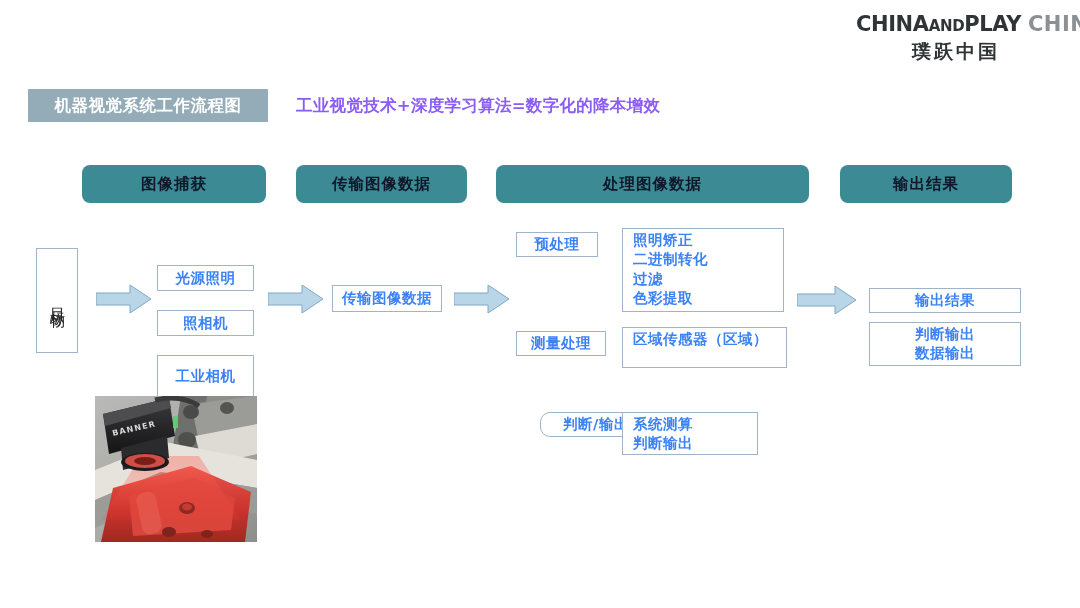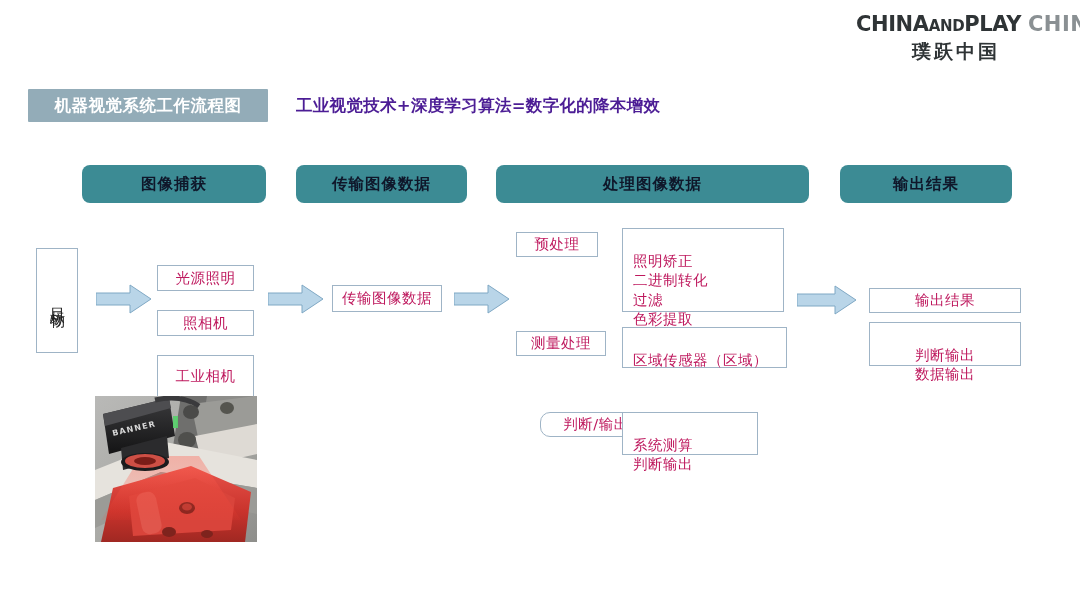--- a/index.html
+++ b/index.html
@@ -64,21 +64,21 @@
     display: flex;
     align-items: center;
     justify-content: center;
     letter-spacing: 0.5px;
   }
   #title-subtitle {
     left: 296px;
     top: 95px;
     font-size: 16.5px;
     font-weight: 700;
-    color: #4c1d95;
+    color: #8b5cf6;
     letter-spacing: 0.3px;
     white-space: nowrap;
   }
 
   
   .stage-bar {
     top: 165px;
     height: 38px;
     background: #3c8b94;
     border-radius: 8px;
@@ -93,26 +93,27 @@
 
   
   .node {
     box-sizing: border-box;
     border: 1px solid #9fb4c6;
     background: #ffffff;
     display: flex;
     align-items: center;
     justify-content: center;
     font-size: 14.5px;
-    color: #be185d;
+    color: #3b82f6;
     letter-spacing: 0.5px;
+    font-weight: bold;
   }
   .node.multi {
     display: block;
-    padding: 23px 0 5px 10px;
+    padding: 2px 0 5px 10px;
     line-height: 1.33;
   }
   .node.multi .ln { display: block; white-space: nowrap; }
 
   
   #target-object {
     box-sizing: border-box;
     border: 1px solid #9fb4c6;
     background: #ffffff;
     display: flex;

